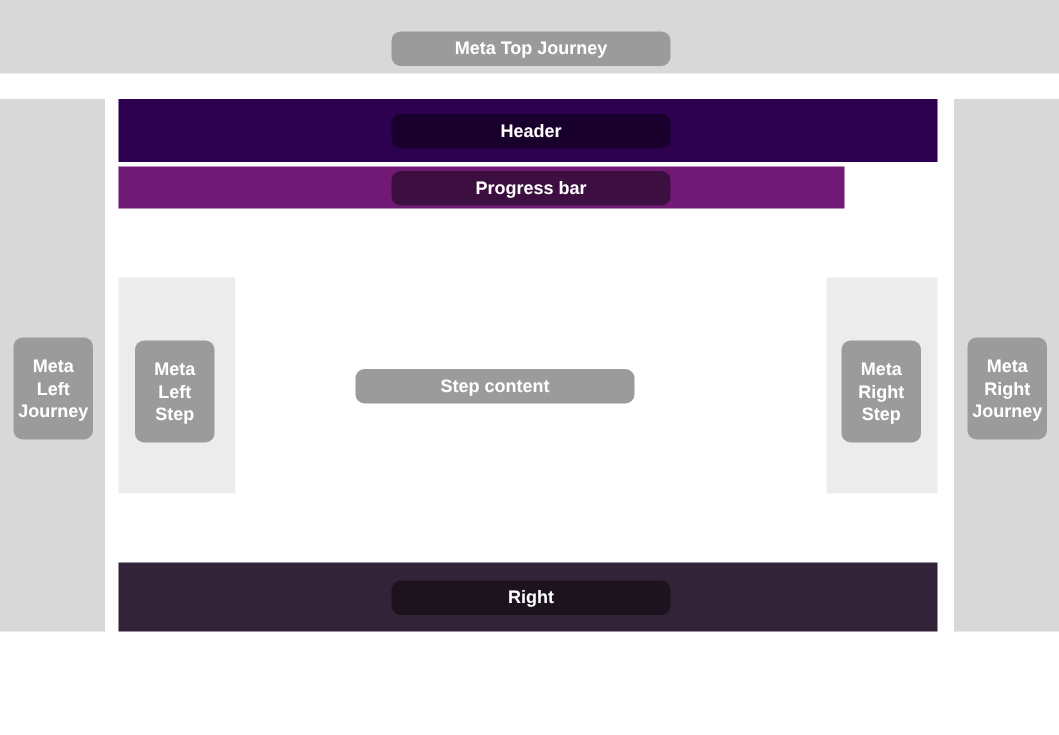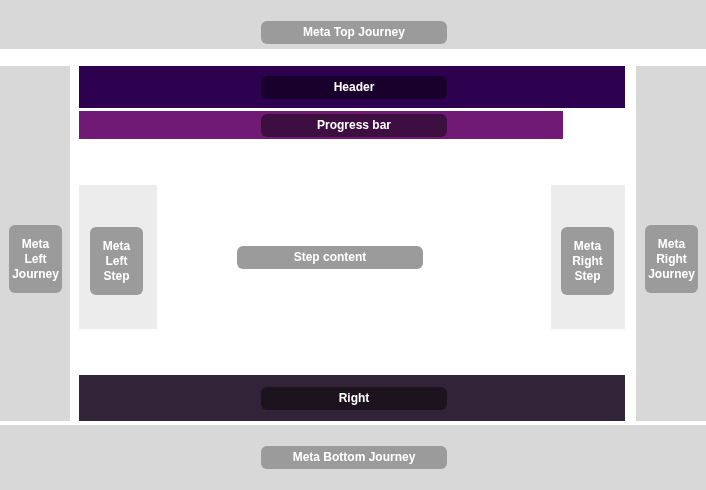--- a/index.html
+++ b/index.html
@@ -233,17 +233,14 @@
       </div>
 
 
       <div id="footer-bar">
         <div class="pill pill-dark strip-pill">Right</div>
       </div>
 
     </div>
   </div>
 
-  <div id="meta-bottom-journey-band" class="band-journey">
-    <div class="pill pill-gray">Meta Bottom Journey</div>
-  </div>
 
 </div>
 
 </body></html>

